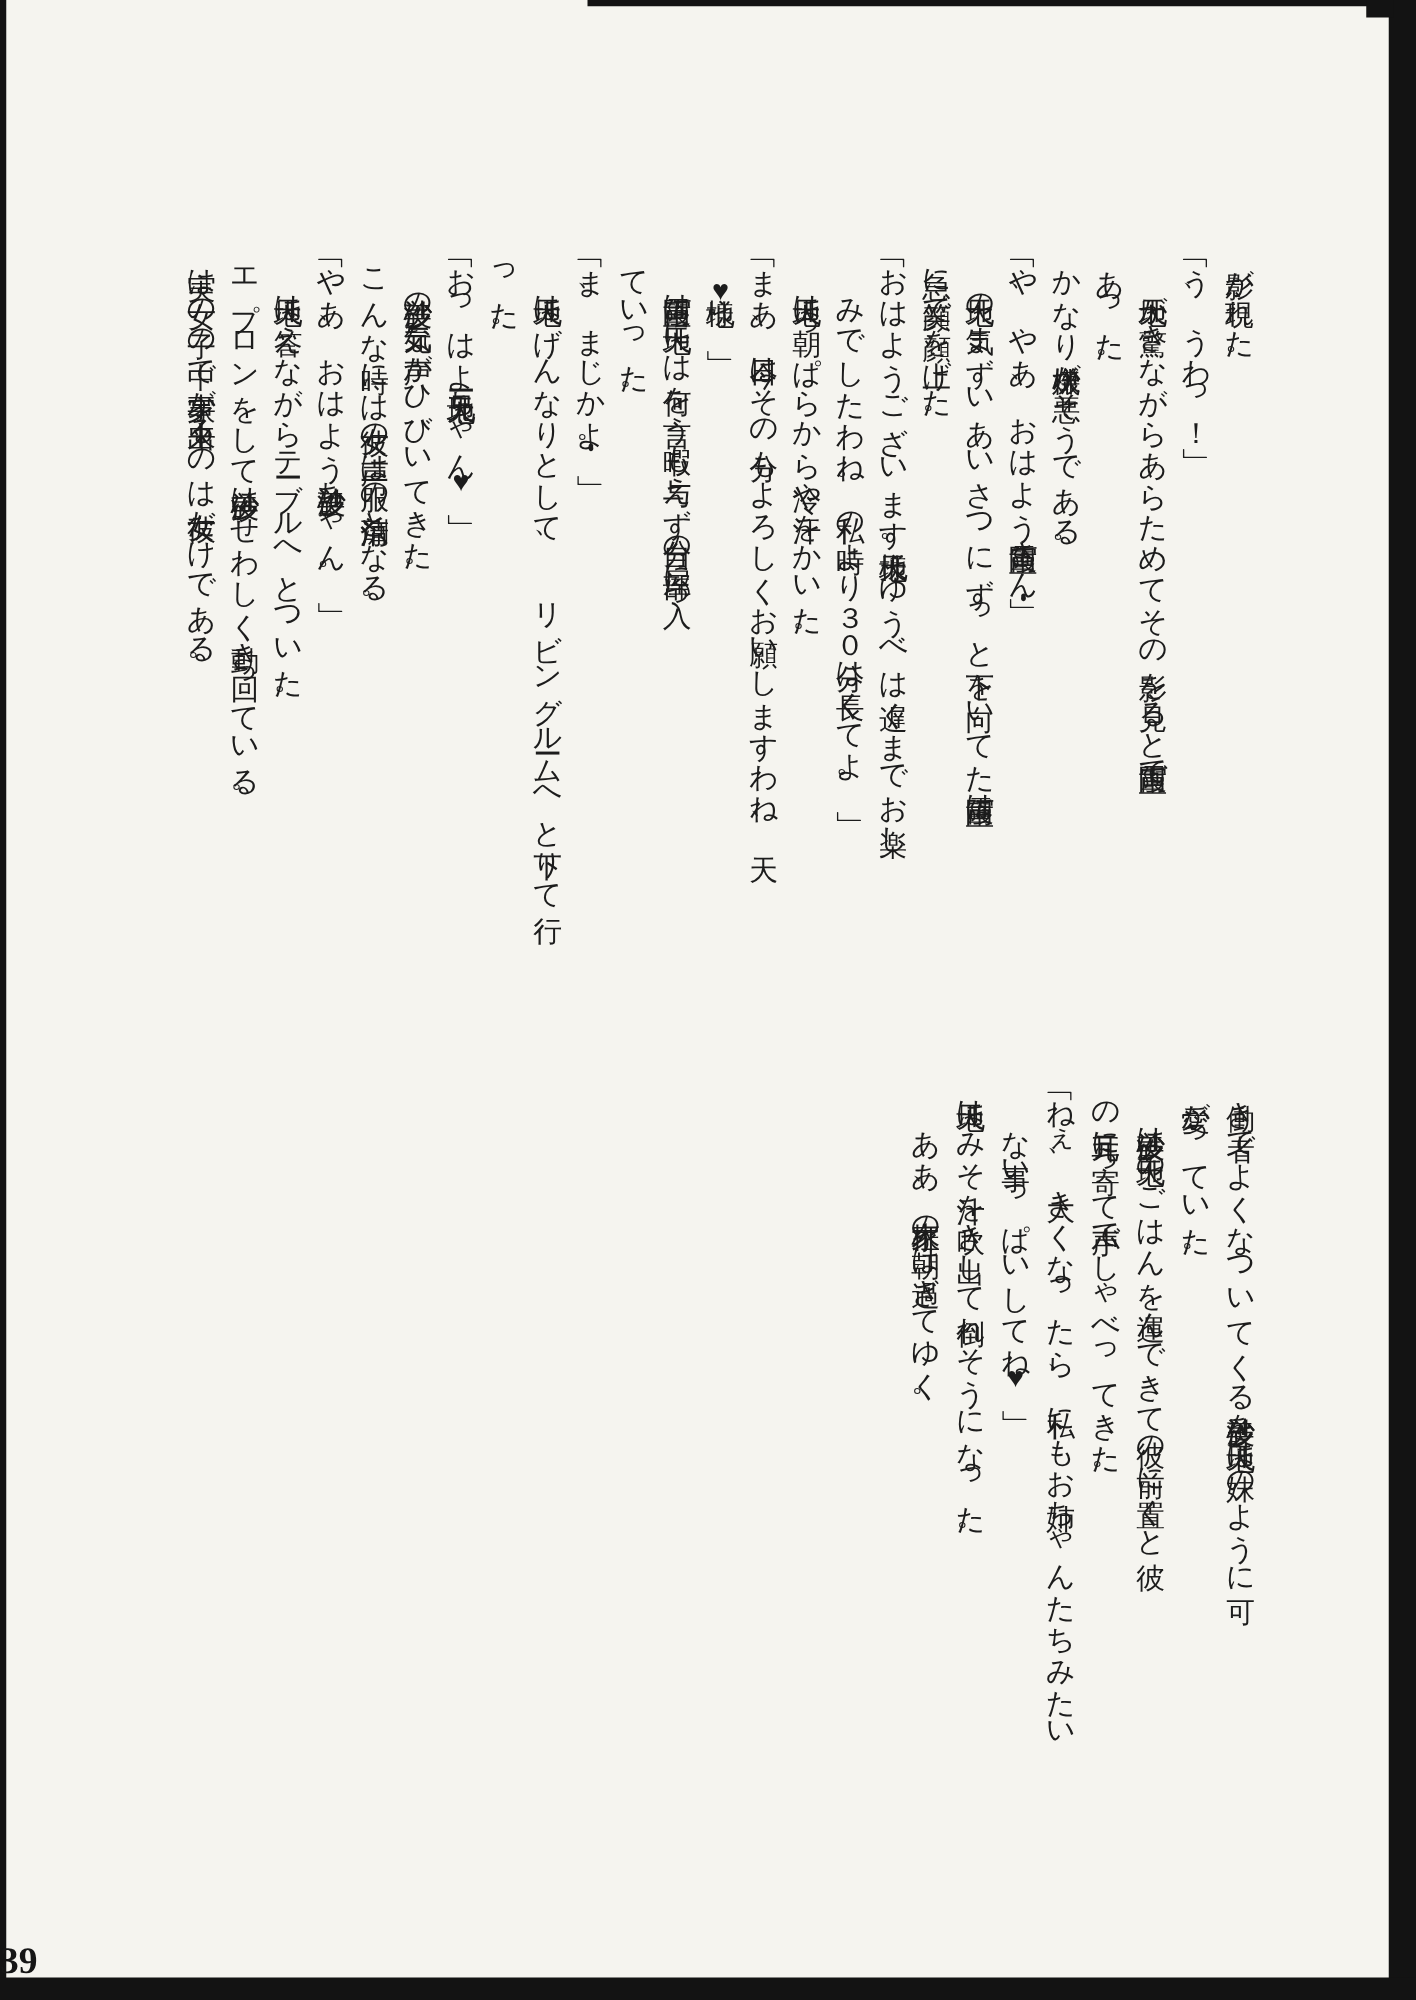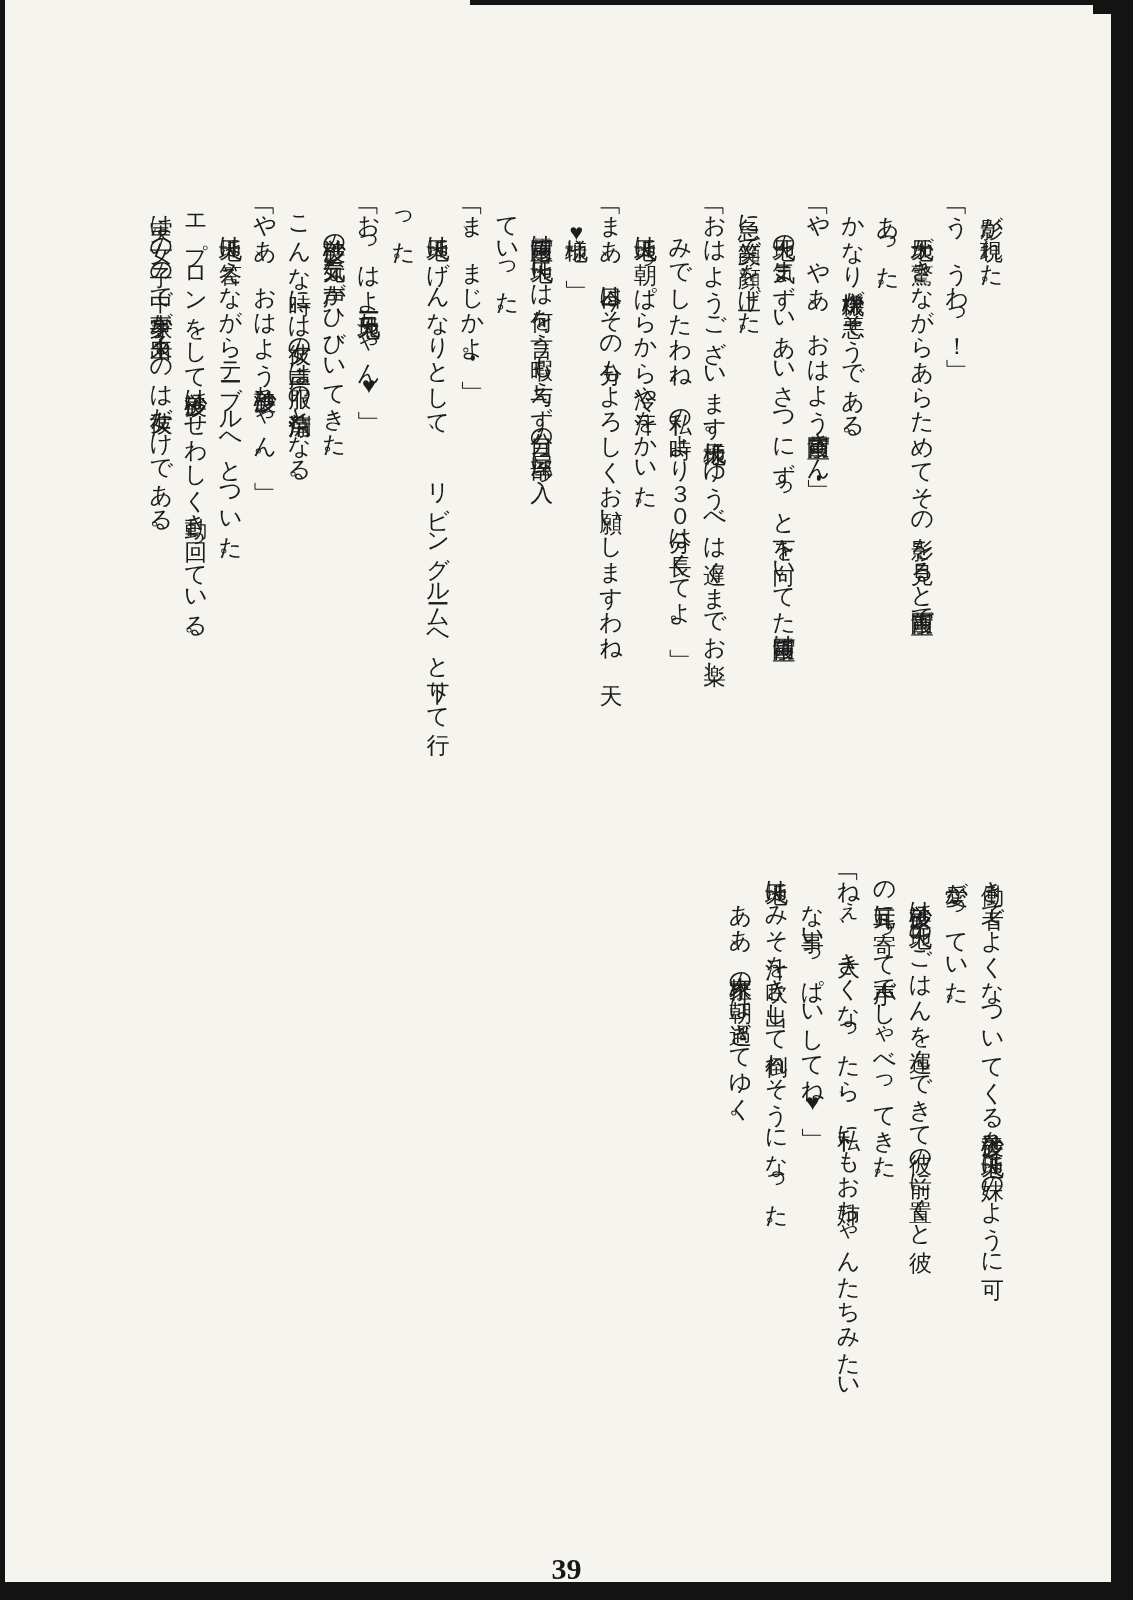--- a/index.html
+++ b/index.html
@@ -51,21 +51,21 @@
   }
   #lower-block .story-line { line-height: 36px; }
   .ind1 { text-indent: 22px; }
 
   
   .page-number {
     position: absolute;
     left: 0;
     right: 0;
     bottom: 14px;
-    text-align: center;
+    text-align: left;
     font-size: 30px;
     font-weight: bold;
     color: #161616;
     letter-spacing: 0px;
   }
 </style>
 </head>
 <body>
 
 <div class="edge edge-left"></div>

